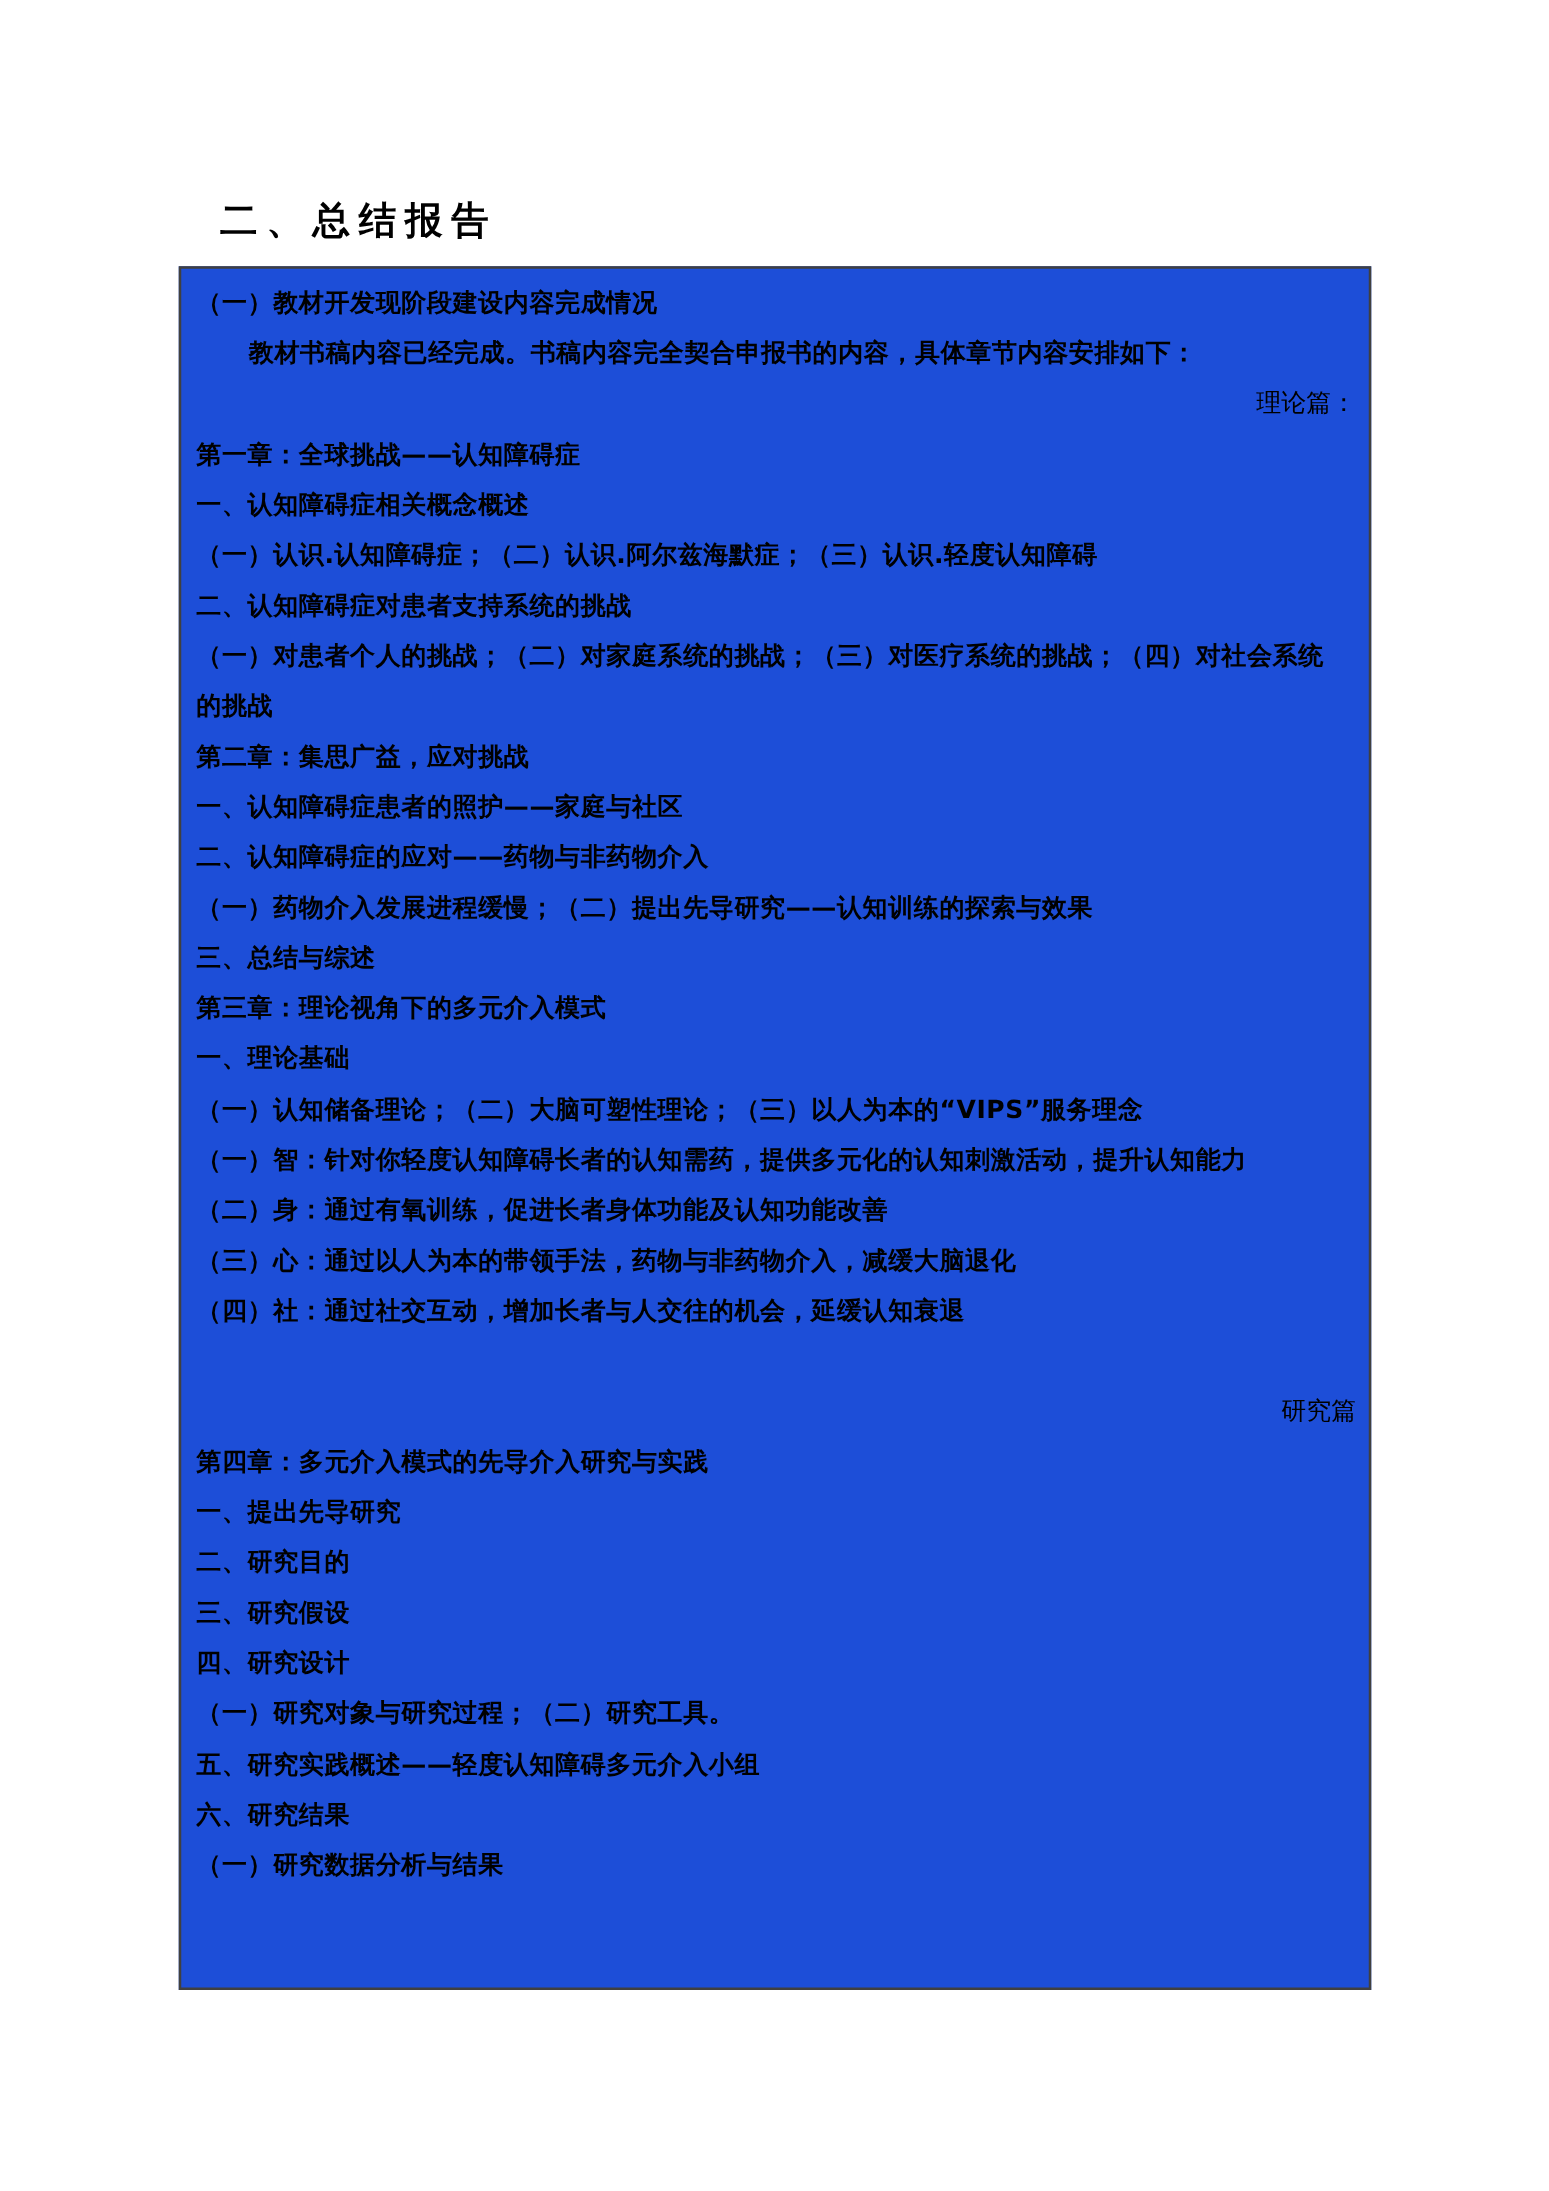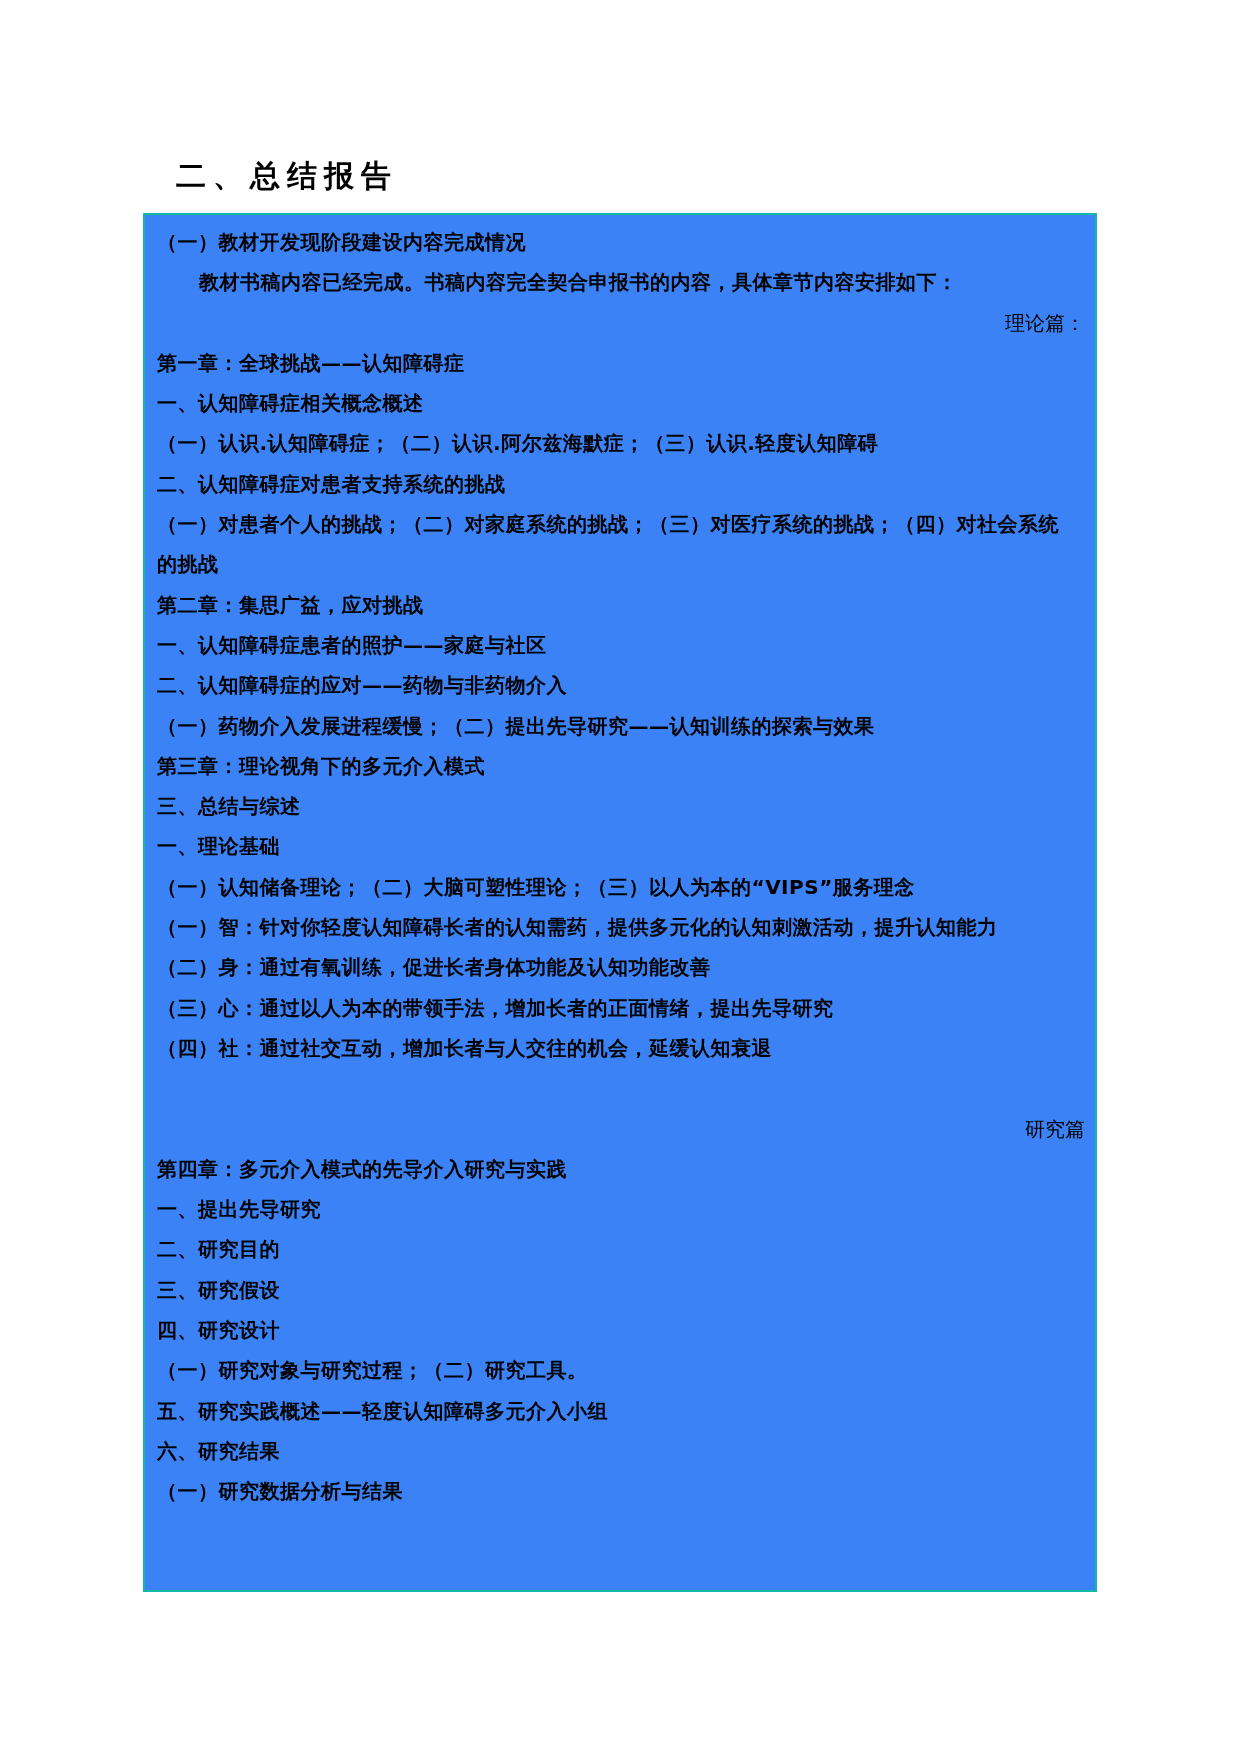--- a/index.html
+++ b/index.html
@@ -23,22 +23,22 @@
     letter-spacing: 7px;
     white-space: nowrap;
   }
   .report-box {
     position: absolute;
     left: 143px;
     top: 213px;
     width: 954px;
     height: 1379px;
     box-sizing: border-box;
-    border: 2px solid #14b8a6;
-    background: #3b82f6;
+    border: 2px solid #404040;
+    background: #1d4ed8;
     padding: 7px 10px 0 12px;
     overflow: hidden;
   }
   .line {
     font-size: 20px;
     line-height: 40.3px;
     height: 40.3px;
     white-space: nowrap;
     font-weight: bold;
     letter-spacing: 0.5px;
@@ -69,27 +69,27 @@
     <div class="line bold">第一章：全球挑战——认知障碍症</div>
     <div class="line bold">一、认知障碍症相关概念概述</div>
     <div class="line bold">（一）认识.认知障碍症；（二）认识.阿尔兹海默症；（三）认识.轻度认知障碍</div>
     <div class="line bold">二、认知障碍症对患者支持系统的挑战</div>
     <div class="line bold">（一）对患者个人的挑战；（二）对家庭系统的挑战；（三）对医疗系统的挑战；（四）对社会系统</div>
     <div class="line bold">的挑战</div>
     <div class="line bold">第二章：集思广益，应对挑战</div>
     <div class="line bold">一、认知障碍症患者的照护——家庭与社区</div>
     <div class="line bold">二、认知障碍症的应对——药物与非药物介入</div>
     <div class="line bold">（一）药物介入发展进程缓慢；（二）提出先导研究——认知训练的探索与效果</div>
+    <div class="line bold">三、总结与综述</div>
     <div class="line bold">第三章：理论视角下的多元介入模式</div>
-    <div class="line bold">三、总结与综述</div>
     <div class="line bold">一、理论基础</div>
     <div class="line bold">（一）认知储备理论；（二）大脑可塑性理论；（三）以人为本的“VIPS”服务理念</div>
     <div class="line bold">（一）智：针对你轻度认知障碍长者的认知需药，提供多元化的认知刺激活动，提升认知能力</div>
     <div class="line bold">（二）身：通过有氧训练，促进长者身体功能及认知功能改善</div>
-    <div class="line bold">（三）心：通过以人为本的带领手法，增加长者的正面情绪，提出先导研究</div>
+    <div class="line bold">（三）心：通过以人为本的带领手法，药物与非药物介入，减缓大脑退化</div>
     <div class="line bold">（四）社：通过社交互动，增加长者与人交往的机会，延缓认知衰退</div>
     <div class="line blank"></div>
     <div class="line regular">研究篇</div>
     <div class="line bold">第四章：多元介入模式的先导介入研究与实践</div>
     <div class="line bold">一、提出先导研究</div>
     <div class="line bold">二、研究目的</div>
     <div class="line bold">三、研究假设</div>
     <div class="line bold">四、研究设计</div>
     <div class="line bold">（一）研究对象与研究过程；（二）研究工具。</div>
     <div class="line bold">五、研究实践概述——轻度认知障碍多元介入小组</div>

